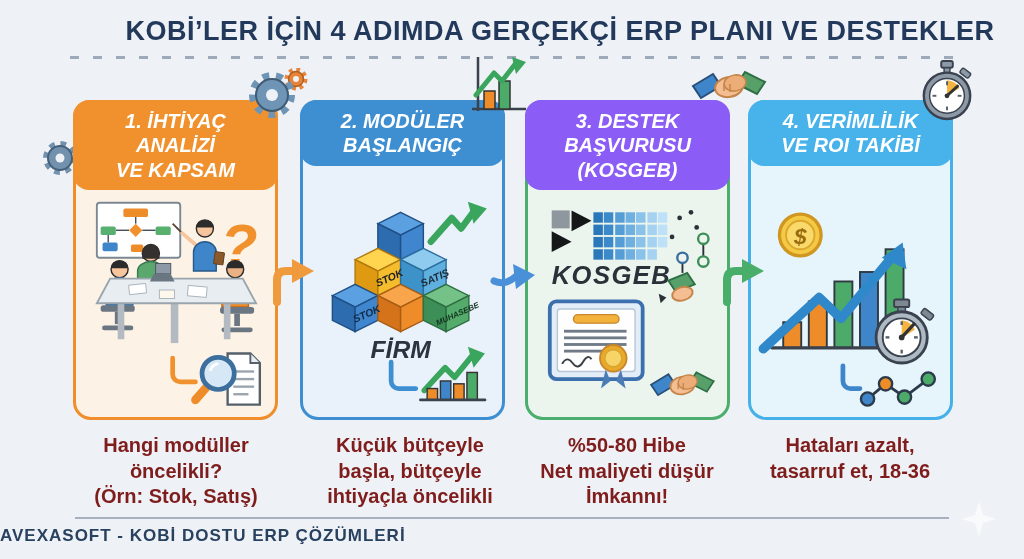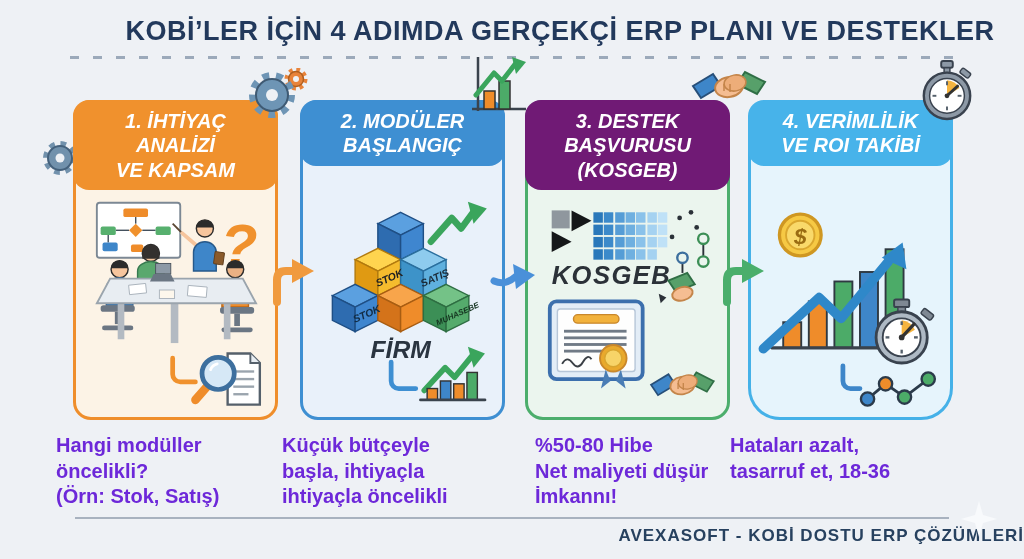--- a/index.html
+++ b/index.html
@@ -11,31 +11,31 @@
          background:repeating-linear-gradient(90deg,#49627f 0 9px,transparent 9px 23px);}
   .card{position:absolute;top:100px;width:205px;height:320px;box-sizing:border-box;
         border:3px solid;border-radius:18px;z-index:2;font-style:italic;}
   .card-head{margin:-3px -3px 0;border-radius:16px;padding:9px 2px 8px;text-align:center;
         color:#fff;font-size:20px;font-weight:800;line-height:1.22;}
   .c1{left:73px;border-color:#ef8e2b;background:#fcf3e6;}
   .c1 .card-head{background:#f0912d;}
   .c2{left:300px;border-color:#3e8fd2;background:#e9f1fa;}
   .c2 .card-head{background:#3e8fd2;}
   .c3{left:525px;border-color:#4cae6c;background:#ebf5ee;}
-  .c3 .card-head{background:#701a75;}
-  .c4{left:748px;border-color:#45b1e8;background:#e6f4fc;border-radius:32px;}
+  .c3 .card-head{background:#8b5cf6;}
+  .c4{left:748px;border-color:#45b1e8;background:#e6f4fc;}
   .c4 .card-head{background:#47b3ea;}
   .scene{position:absolute;left:0;bottom:0;}
-  .caption{position:absolute;top:433px;width:240px;text-align:left;
-        font-size:20px;font-weight:700;color:#6d28d9;line-height:1.28;z-index:2;}
-  .cap1{left:56px;} .cap2{left:282px;} .cap3{left:535px;} .cap4{left:730px;}
+  .caption{position:absolute;top:433px;width:240px;text-align:center;
+        font-size:20px;font-weight:700;color:#7f1d1d;line-height:1.28;z-index:2;}
+  .cap1{left:56px;} .cap2{left:290px;} .cap3{left:507px;} .cap4{left:730px;}
   .deco{position:absolute;z-index:3;} .deco-back{position:absolute;z-index:1;}
   .flow-arrow{position:absolute;z-index:4;}
   .footer-line{position:absolute;top:517px;left:75px;width:874px;height:2px;background:#a8b2bf;}
-  .footer-text{position:absolute;top:526px;left:0;width:1024px;text-align:right;
+  .footer-text{position:absolute;top:526px;left:0;width:1024px;text-align:left;
         font-size:17px;font-weight:800;letter-spacing:1px;color:#27415f;}
 </style>
 </head>
 <body>
 
 <div class="stage">
 
   <div class="title">KOBİ’LER İÇİN 4 ADIMDA GERÇEKÇİ ERP PLANI VE DESTEKLER</div>
   <div class="title-dashes"></div>
 
@@ -385,21 +385,21 @@
     <polygon points="29,15 51,27 29,39" fill="#4aae6b"></polygon>
   </svg>
 
   <div class="caption cap1">
     <div>Hangi modüller</div>
     <div>öncelikli?</div>
     <div>(Örn: Stok, Satış)</div>
   </div>
   <div class="caption cap2">
     <div>Küçük bütçeyle</div>
-    <div>başla, ihtiyaçla</div>
+    <div>başla, bütçeyle</div>
     <div>ihtiyaçla öncelikli</div>
   </div>
   <div class="caption cap3">
     <div>%50-80 Hibe</div>
     <div>Net maliyeti düşür</div>
     <div>İmkannı!</div>
   </div>
   <div class="caption cap4">
     <div>Hataları azalt,</div>
     <div>tasarruf et, 18-36</div>

